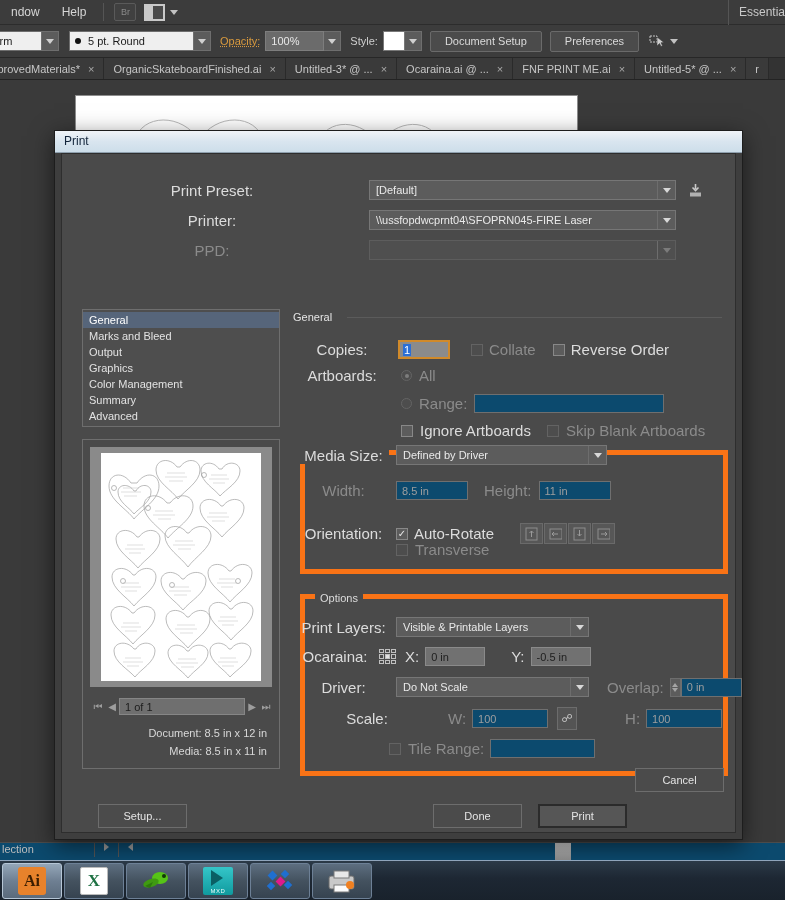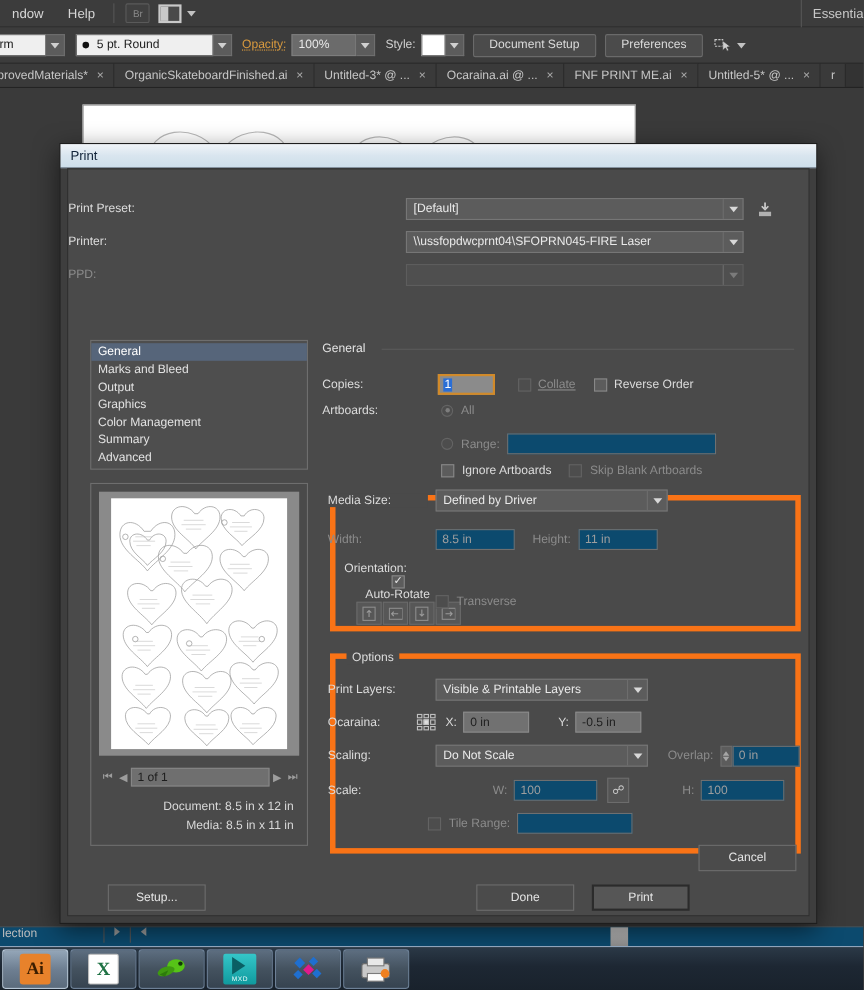--- a/index.html
+++ b/index.html
@@ -179,21 +179,21 @@
   }
   .dlg-title {
     position: absolute; left: 9px; top: 3px; font-size: 12px; color: #12243a;
   }
   .dlg-body {
     position: absolute; left: 6px; top: 22px; right: 6px; bottom: 6px;
     background: #4a4a4a; border: 1px solid #2e2e2e;
   }
 
   .row { display: flex; align-items: center; }
-  .lbl { font-size: 11px; color: #dcdcdc; text-align: left; }
+  .lbl { font-size: 15px; color: #dcdcdc; text-align: center; }
   .lbl.dim { color: #8b8b8b; }
 
   .sel {
     height: 20px; background: #5c5c5c; border: 1px solid #767676;
     display: flex; align-items: center; color: #e9e9e9; font-size: 11px;
     padding-left: 6px; position: relative;
   }
   .sel .arrowbox {
     position: absolute; right: 0; top: 0; bottom: 0; width: 18px;
     border-left: 1px solid #6d6d6d; display: flex; align-items: center; justify-content: center;
@@ -463,21 +463,21 @@
       <div style="position:absolute; left:231px; top:157px; font-size:11px; color:#e4e4e4;">General</div>
       <div class="sep-line" style="left:285px; top:163px; width:375px;"></div>
 
       <div class="row" style="position:absolute; left:231px; top:186px;">
         <div class="lbl" style="width:98px;">Copies:</div>
         <div class="txt focus" style="width:52px; margin-left:7px;">
           <span class="selected">1</span>
         </div>
         <div class="row" style="margin-left:21px;">
           <span class="cbx dim"></span>
-          <span class="lbl dim" style="margin-left:6px;text-decoration:underline;">Collate</span>
+          <span class="lbl dim" style="margin-left:6px;">Collate</span>
         </div>
         <div class="row" style="margin-left:17px;">
           <span class="cbx"></span>
           <span class="lbl" style="margin-left:6px;">Reverse Order</span>
         </div>
       </div>
 
       <div class="row" style="position:absolute; left:231px; top:213px;">
         <div class="lbl" style="width:98px;">Artboards:</div>
         <span class="rdo dim" style="margin-left:10px;">
@@ -512,21 +512,21 @@
           </div>
         </div>
 
         <div class="row" style="position:absolute; left:-7px; top:26px;">
           <div class="lbl dim" style="width:91px;">Width:</div>
           <div class="txt dim" style="width:72px; margin-left:7px;">8.5 in</div>
           <div class="lbl dim" style="margin-left:16px;">Height:</div>
           <div class="txt dim" style="width:72px; margin-left:7px;">11 in</div>
         </div>
 
-        <div class="row" style="position:absolute; left:-7px; top:56px;flex-direction:column;">
+        <div class="row" style="position:absolute; left:-7px; top:68px;">
           <div class="lbl" style="width:91px;">Orientation:</div>
           <span class="cbx" style="margin-left:7px;">✓</span>
           <span class="lbl" style="margin-left:6px;">Auto-Rotate</span>
           <span style="display:flex; margin-left:26px; gap:1px;">
             <span class="orient-btn">
               <svg width="13" height="14">
                   <rect x="1" y="1" width="11" height="12" fill="none" stroke="#8d8d8d"></rect>
                   <path d="M6.5 4 L6.5 10 M4.5 6 L6.5 4 L8.5 6" stroke="#9a9a9a" fill="none"></path>
                 </svg>
             </span>
@@ -583,21 +583,21 @@
               <div></div>
               <div></div>
           </span>
           <span class="lbl" style="margin-left:9px;">X:</span>
           <span class="txt" style="width:60px; margin-left:6px;">0 in</span>
           <span class="lbl" style="margin-left:26px;">Y:</span>
           <span class="txt" style="width:60px; margin-left:6px;">-0.5 in</span>
         </div>
 
         <div class="row" style="position:absolute; left:-7px; top:78px;">
-          <div class="lbl" style="width:91px;">Scaling:</div>
+          <div class="lbl" style="width:91px;">Driver:</div>
           <div class="sel" style="width:193px; margin-left:7px;">
             <span>Do Not Scale</span>
             <span class="arrowbox">
                 <i></i>
               </span>
           </div>
           <span class="lbl dim" style="margin-left:18px;">Overlap:</span>
           <span class="spinner" style="margin-left:6px;">
               <i class="up"></i>
               <i class="dn"></i>

